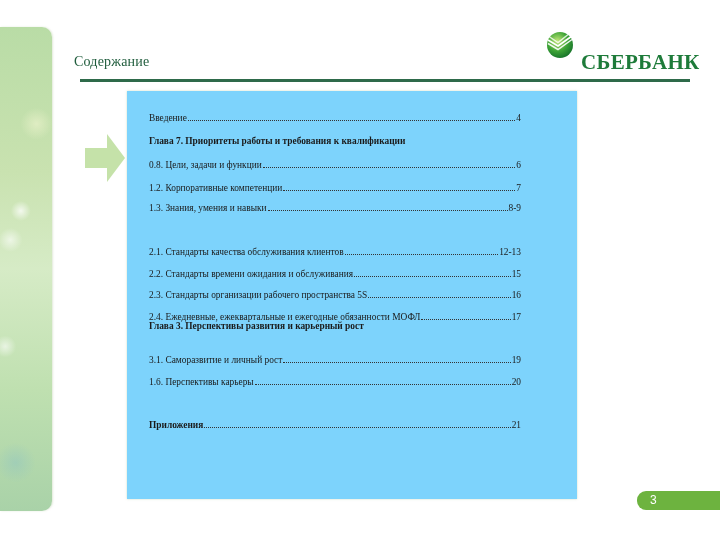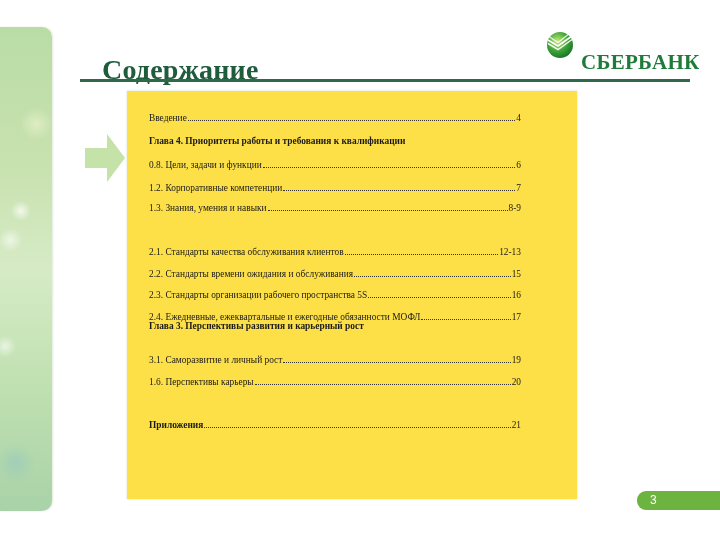--- a/index.html
+++ b/index.html
@@ -14,43 +14,43 @@
     background:
       radial-gradient(circle at 40% 38%, rgba(255,255,255,0.75) 0, rgba(255,255,255,0) 10px),
       radial-gradient(circle at 20% 44%, rgba(255,255,255,0.6) 0, rgba(255,255,255,0) 12px),
       radial-gradient(circle at 10% 66%, rgba(255,255,255,0.6) 0, rgba(255,255,255,0) 11px),
       radial-gradient(circle at 70% 20%, rgba(230,240,200,0.8) 0, rgba(230,240,200,0) 16px),
       radial-gradient(circle at 30% 90%, rgba(150,200,190,0.6) 0, rgba(150,200,190,0) 20px),
       linear-gradient(180deg, #b9dca6 0%, #c9e2b0 30%, #d6ebc6 50%, #bfe0b0 75%, #a9d2a8 100%);
     box-shadow: 1px 0 2px rgba(180,200,160,0.4);
   }
   .title {
-    position:absolute; left:102px; top:54px;
-    font-size:28px; font-weight:bold; color:#1f5c3c;
+    position:absolute; left:74px; top:54px;
+    font-size:14px; font-weight:normal; color:#1f5c3c;
     letter-spacing:0.2px;
   }
   .title-rule {
     position:absolute; left:80px; top:79px; width:610px; height:3px;
     background:#2e6a4a;
   }
   .logo {
     position:absolute; left:545px; top:28px; height:32px;
     display:flex; align-items:center; gap:6px;
   }
   .logo-mark { width:30px; height:30px; }
   .logo-text {
     font-family:"Liberation Serif", serif;
     font-weight:bold; font-size:21px; color:#1e7b3a; letter-spacing:0.3px;margin-top:36px;
   }
   .arrow {
     position:absolute; left:85px; top:134px; width:40px; height:48px;
   }
   .toc-box {
     position:absolute; left:127px; top:91px; width:450px; height:408px;
-    background:#fde047;
+    background:#7dd3fc;
     box-shadow: 0 0 2px rgba(160,190,140,0.5);
     font-family: Liberation Serif, serif;
   }
   .toc-line {
     position:absolute; left:22px; width:372px;
     font-size:9.4px; color:#1a1a1a;
     display:flex; align-items:flex-end; white-space:nowrap;
   }
   .toc-line .lbl { flex:0 0 auto; }
   .toc-line .dots {
@@ -98,21 +98,21 @@
   <path d="M0 14 L22 14 L22 0 L40 24 L22 48 L22 34 L0 34 Z" fill="#c5e2a9"></path>
 </svg>
 
 <div class="toc-box">
   <div class="toc-line" style="top:22px">
     <span class="lbl">Введение</span>
       <span class="dots"></span>
       <span class="pg">4</span>
   </div>
   <div class="toc-line bold heading" style="top:45px">
-    <span class="lbl">Глава 4. Приоритеты работы и требования к квалификации</span>
+    <span class="lbl">Глава 7. Приоритеты работы и требования к квалификации</span>
   </div>
   <div class="toc-line" style="top:69px">
     <span class="lbl">0.8. Цели, задачи и функции</span>
       <span class="dots"></span>
       <span class="pg">6</span>
   </div>
   <div class="toc-line" style="top:92px">
     <span class="lbl">1.2. Корпоративные компетенции</span>
       <span class="dots"></span>
       <span class="pg">7</span>

